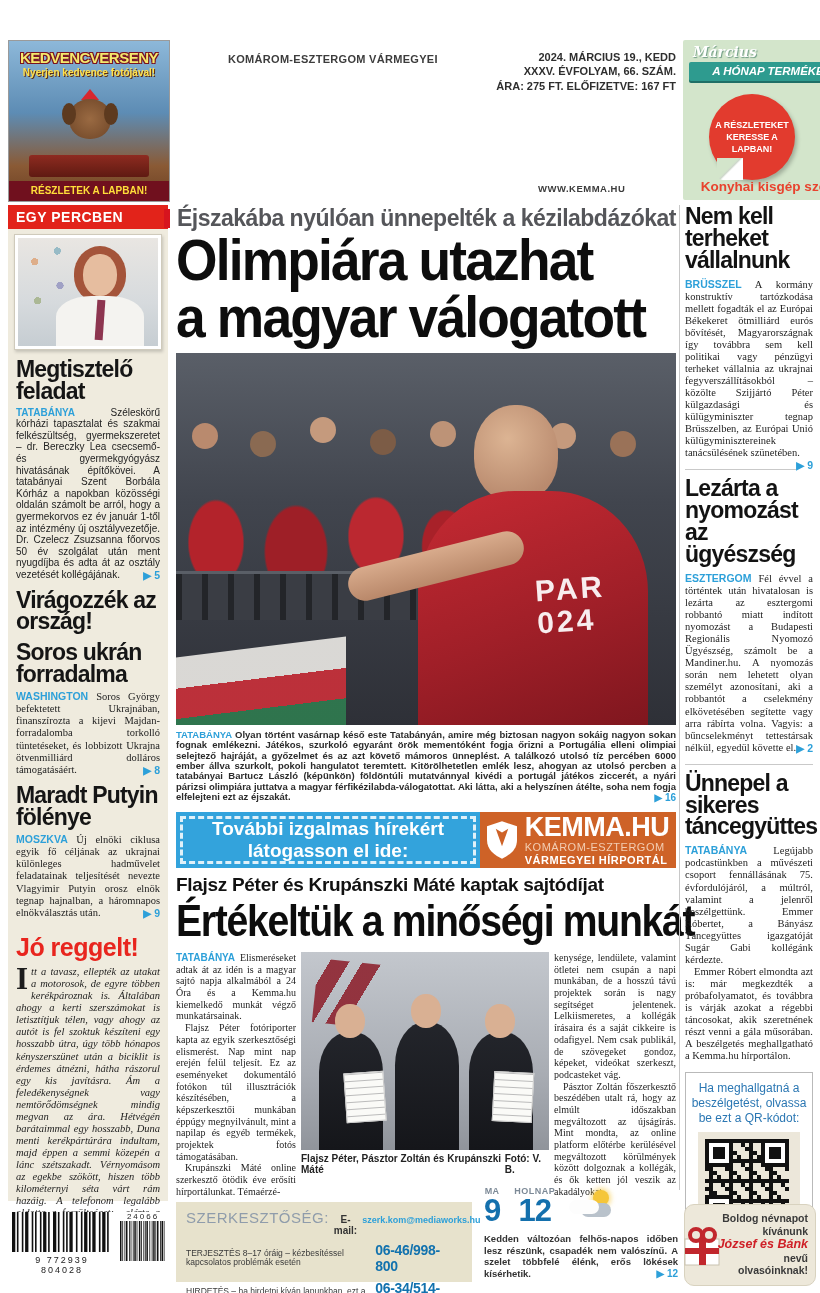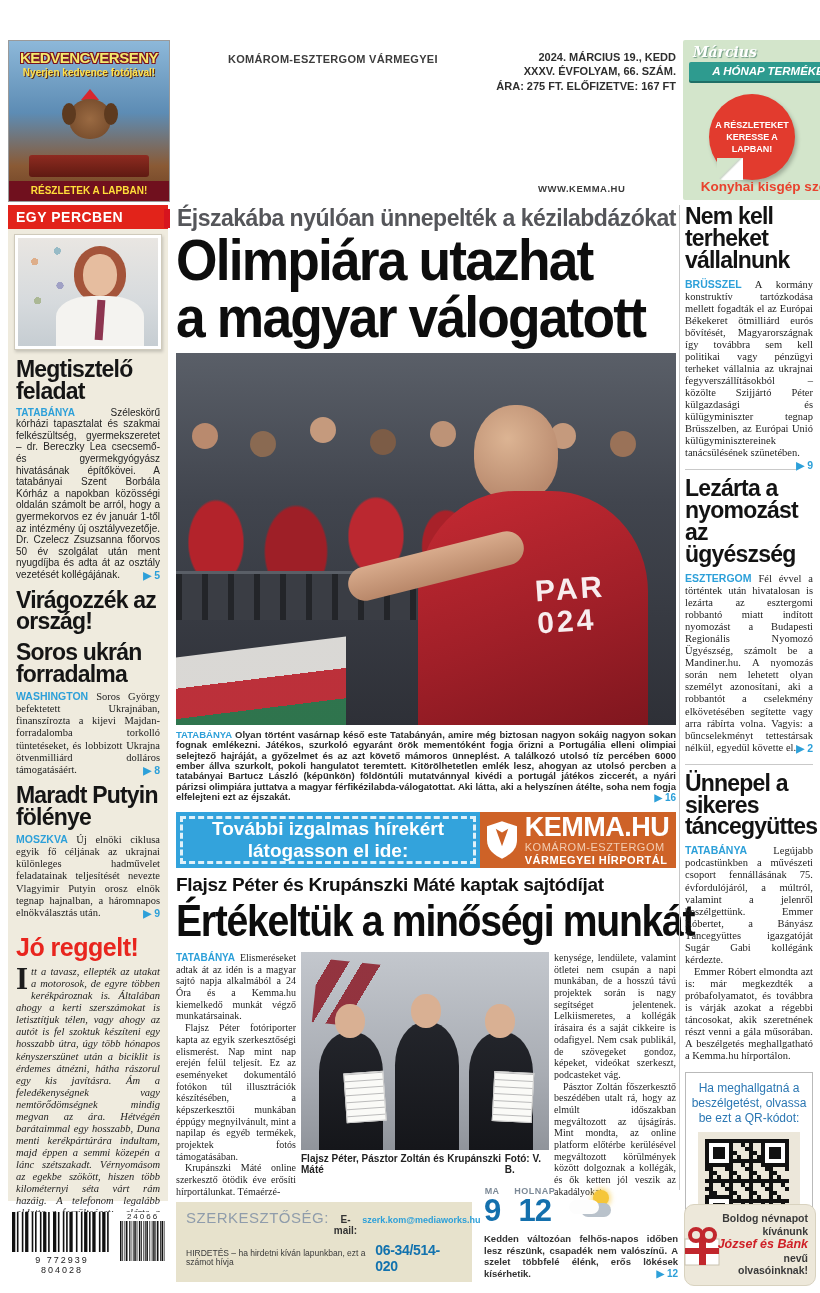--- a/index.html
+++ b/index.html
@@ -555,20 +555,24 @@
     </div>
   </div>
 
   <div class="edbox">
     <div class="ed-l1">
       <span class="ed-title">SZERKESZTŐSÉG:</span>
       <span class="ed-email-label">E-mail:</span>
       <span class="ed-email">szerk.kom@mediaworks.hu</span>
     </div>
     <div class="ed-row">
+      <span class="lab">TERJESZTÉS 8–17 óráig – kézbesítéssel kapcsolatos problémák esetén</span>
+      <span class="phone">06-46/998-800</span>
+    </div>
+    <div class="ed-row">
       <span class="lab">HIRDETÉS – ha hirdetni kíván lapunkban, ezt a számot hívja</span>
       <span class="phone">06-34/514-020</span>
     </div>
   </div>
 
   <div class="weather">
     <div class="w-row">
       <div class="w-cell">
         <div class="w-lab">MA</div>
         <div class="w-num">9</div>

